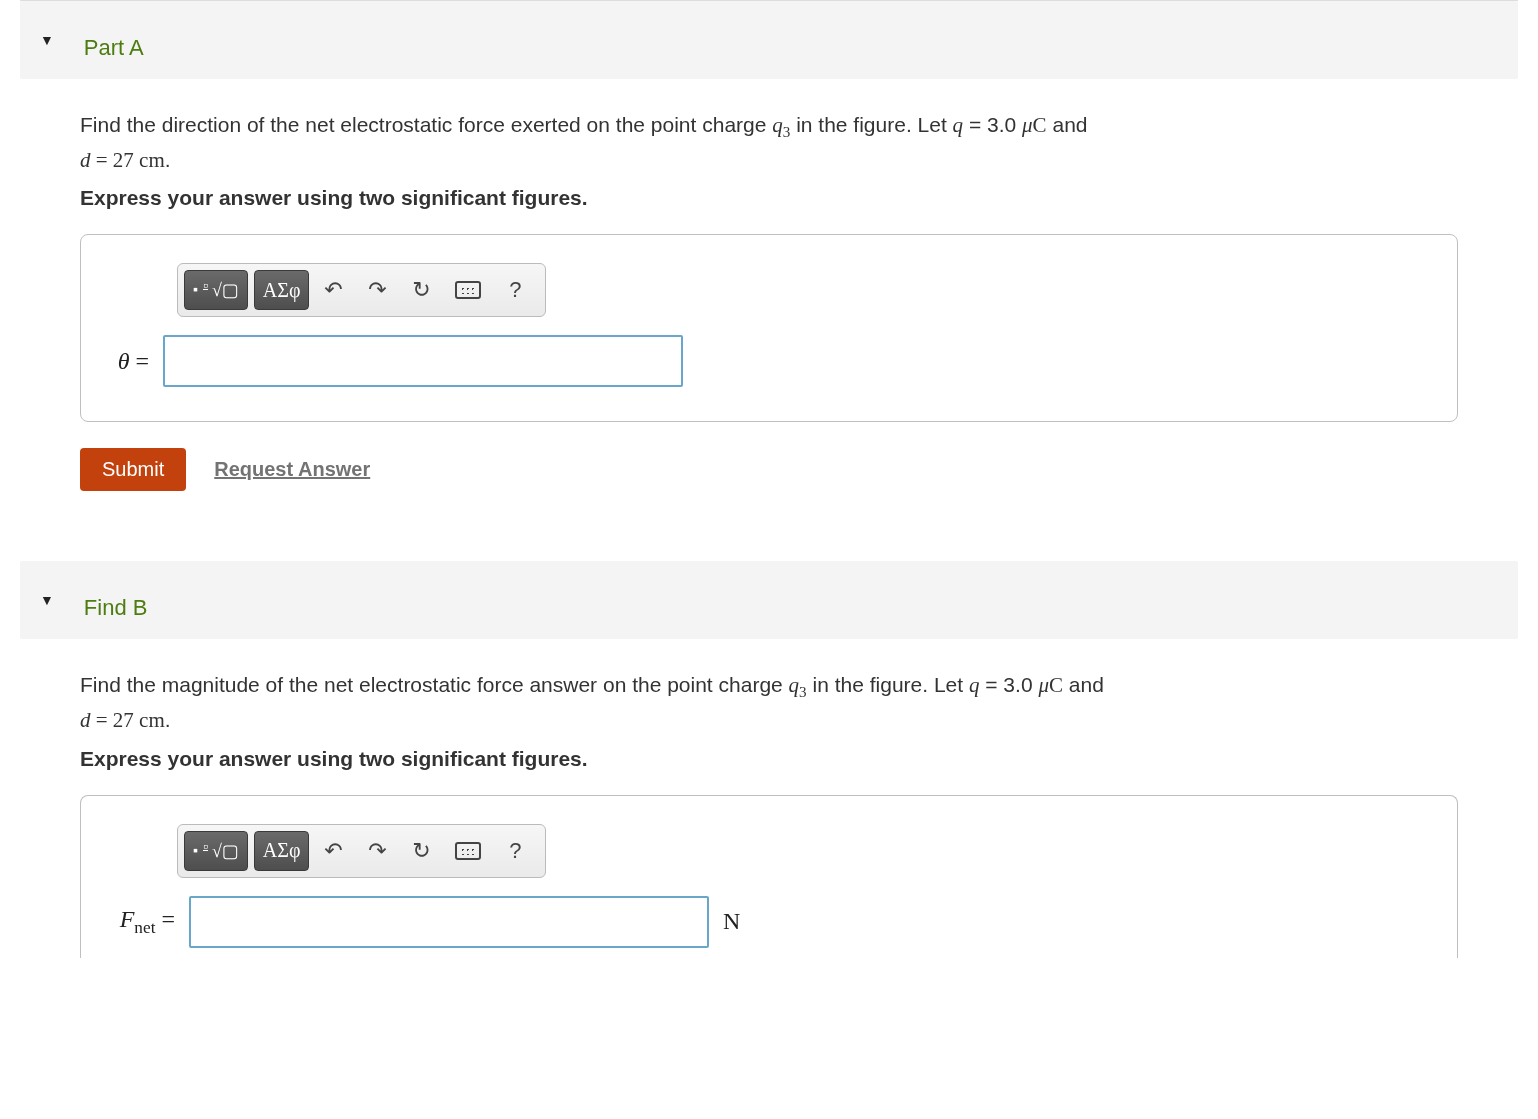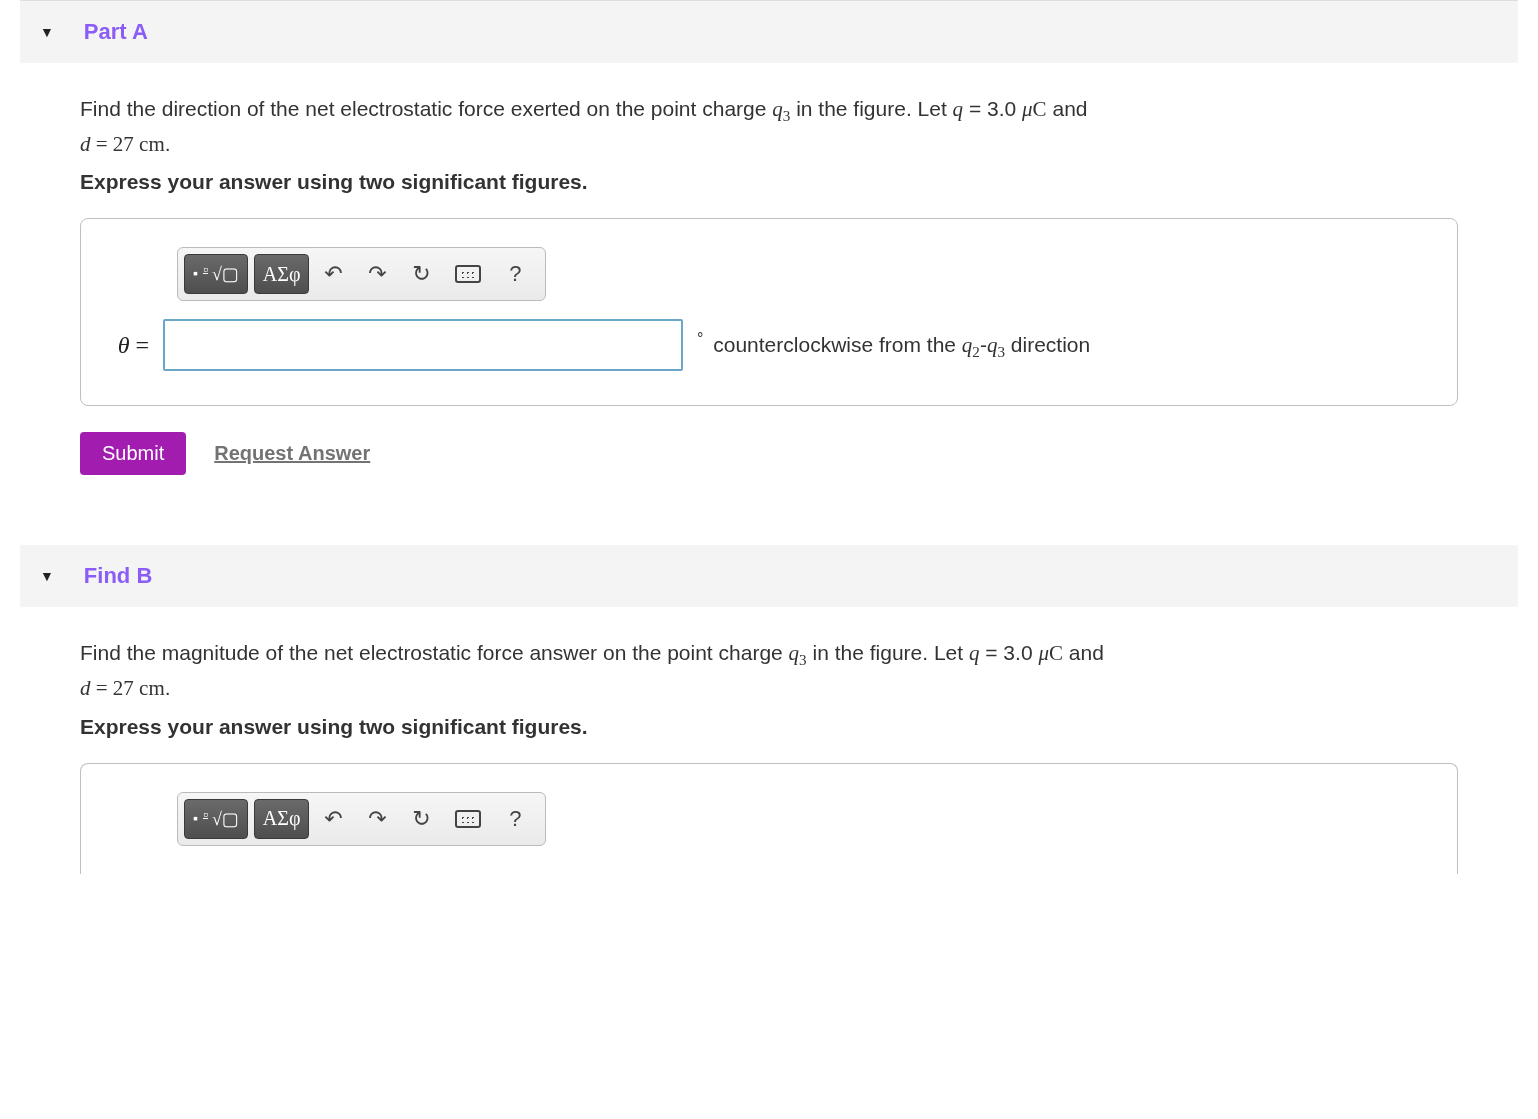--- a/index.html
+++ b/index.html
@@ -24,23 +24,24 @@
     display: flex;
     align-items: center;
     gap: 30px;
     border-radius: 2px;
   }
   .caret {
     font-size: 14px;
     color: #222;
   }
   .part-title {
-    font-weight: bold;
+    font-weight: normal;
     font-size: 22px;
-    color: #8b5cf6;
+    color: #4d7c0f;
+    margin-top: 16px;
   }
   .part-body {
     padding: 30px 60px 40px 60px;
   }
   .prompt {
     font-size: 21px;
     color: #333;
     line-height: 1.5;
     margin-bottom: 8px;
   }
@@ -144,21 +145,21 @@
     font-size: 21px;
     color: #333;
   }
   .actions {
     margin-top: 26px;
     display: flex;
     align-items: center;
     gap: 28px;
   }
   .submit-btn {
-    background: #a21caf;
+    background: #c2410c;
     color: #fff;
     border: none;
     border-radius: 4px;
     padding: 10px 22px;
     font-size: 20px;
     cursor: pointer;
   }
   .request-link {
     color: #737373;
     font-size: 20px;
@@ -204,23 +205,20 @@
           <div class="tb-btn tb-plain">
               <span class="keyboard-icon"></span>
             </div>
           <div class="tb-btn tb-plain">?</div>
         </div>
       </div>
 
       <div class="answer-line">
         <span class="lhs-label"><span class="math-i">θ</span><span style="font-style:normal;"> =</span></span>
         <input class="answer-input" type="text" style="">
-        <span class="hint-text">
-          <span class="degree">°</span><span> counterclockwise from the </span><span class="math-i">q</span><span class="subn">2</span><span>-</span><span class="math-i">q</span><span class="subn">3</span><span> direction</span>
-        </span>
       </div>
     </div>
 
     <div class="actions">
       <button class="submit-btn">Submit</button>
       <a class="request-link">Request Answer</a>
     </div>
   </div>
 
   <div class="spacer-divider"></div>
@@ -248,16 +246,23 @@
           <div class="tb-btn tb-plain">↶</div>
           <div class="tb-btn tb-plain">↷</div>
           <div class="tb-btn tb-plain">↻</div>
           <div class="tb-btn tb-plain">
               <span class="keyboard-icon"></span>
             </div>
           <div class="tb-btn tb-plain">?</div>
         </div>
       </div>
 
+      <div class="answer-line">
+        <span class="lhs-label" style="min-width:74px;">
+          <span class="math-i">F</span><span class="subn" style="font-style:normal;">net</span><span style="font-style:normal;"> =</span>
+        </span>
+        <input class="answer-input" type="text" style="">
+        <span class="unit">N</span>
+      </div>
     </div>
   </div>
 
 </div>
 
 </body></html>

